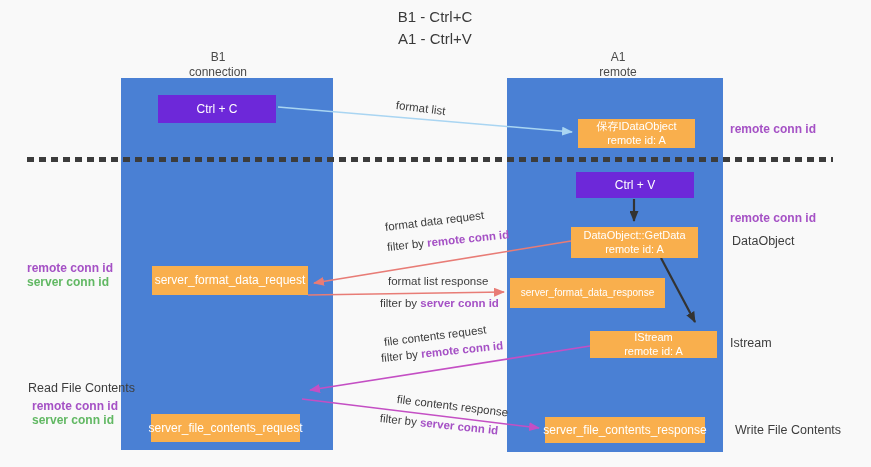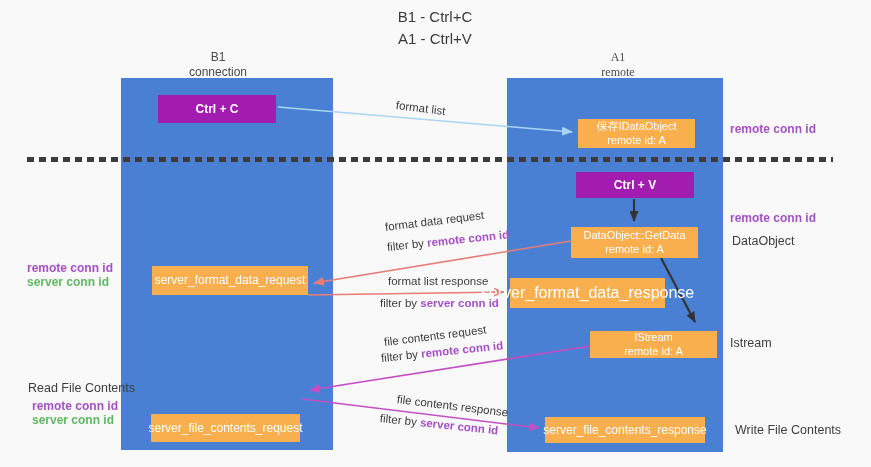--- a/index.html
+++ b/index.html
@@ -8,41 +8,41 @@
     background:#f9f9f9;
     font-family:"Liberation Sans", sans-serif;
     color:#3d3d3d;
   }
   .abs{position:absolute;}
   
   .title{left:350px;top:6px;width:170px;text-align:center;font-size:15px;color:#3a3a3a;line-height:1.45;z-index:5;}
   
   .lane-header{width:140px;text-align:center;font-size:12px;color:#4a4a4a;line-height:1.25;z-index:5;}
   .lane-header.b1{left:148px;top:50px;}
-  .lane-header.a1{left:548px;top:50px;font-family:Liberation Serif, serif;}
+  .lane-header.a1{left:548px;top:50px;}
   
   .lane{background:#4a80d4;z-index:1;}
   .lane.b1{left:121px;top:78px;width:212px;height:372px;}
   .lane.a1{left:507px;top:78px;width:216px;height:374px;}
   
   .dashline{left:27px;top:157px;width:806px;height:5px;z-index:2;
     background:repeating-linear-gradient(90deg,#3c3c3c 0 7px,transparent 7px 12px);}
   
   svg.arrows{left:0;top:0;z-index:3;pointer-events:none;}
   
   .box{z-index:4;display:flex;flex-direction:column;align-items:center;justify-content:center;
     color:#fff;text-align:center;line-height:1.22;}
-  .box.green{background:#a21caf;font-weight:bold;}
+  .box.green{background:#6d28d9;}
   .box.orange{background:#f9af4d;}
   .box-ctrl-c{left:158px;top:95px;width:118px;height:28px;font-size:12px;}
   .box-save{left:578px;top:119px;width:117px;height:29px;font-size:11px;}
   .box-ctrl-v{left:576px;top:172px;width:118px;height:26px;font-size:12px;}
   .box-getdata{left:571px;top:227px;width:127px;height:31px;font-size:11px;}
   .box-fmt-req{left:152px;top:266px;width:156px;height:29px;font-size:12px;text-align:right;}
-  .box-fmt-resp{left:510px;top:278px;width:155px;height:30px;font-size:16px;}
+  .box-fmt-resp{left:510px;top:278px;width:155px;height:30px;font-size:10px;}
   .box-istream{left:590px;top:331px;width:127px;height:27px;font-size:11px;}
   .box-file-req{left:151px;top:382px;width:149px;height:28px;font-size:12px;margin-top:32px;}
   .box-file-resp{left:545px;top:417px;width:160px;height:26px;font-size:12px;}
   
   .alabel{z-index:5;font-size:11.5px;color:#3d3d3d;white-space:nowrap;transform-origin:left center;}
   .alabel .purple{color:#a551c5;font-weight:bold;}
   .lbl-format-list{left:396px;top:99px;transform:rotate(7deg);}
   .lbl-fmt-req{left:385px;top:221px;transform:rotate(-7deg);}
   .lbl-fmt-req-filter{left:387px;top:241px;transform:rotate(-6deg);}
   .lbl-fmt-resp{left:388px;top:275px;}

